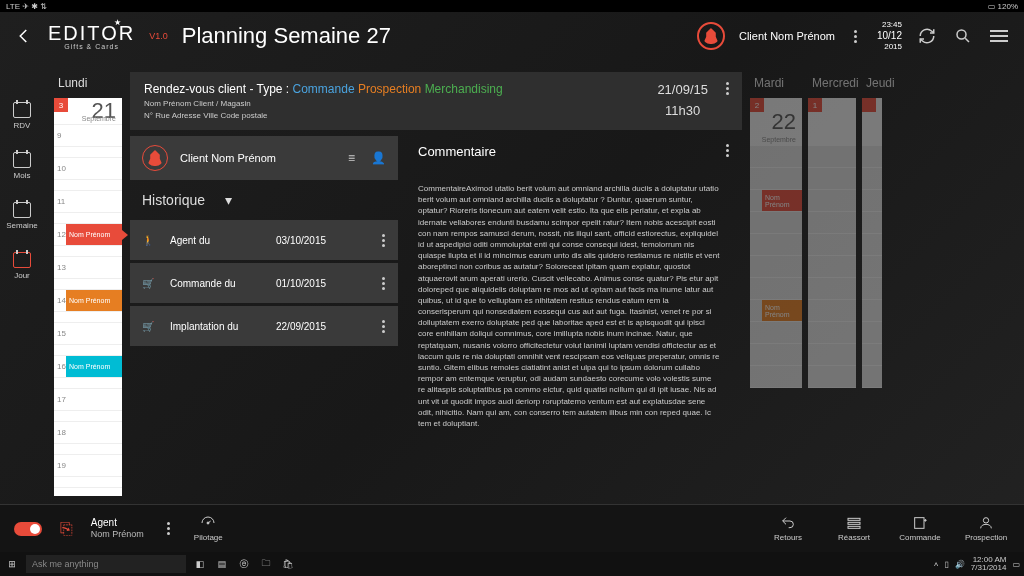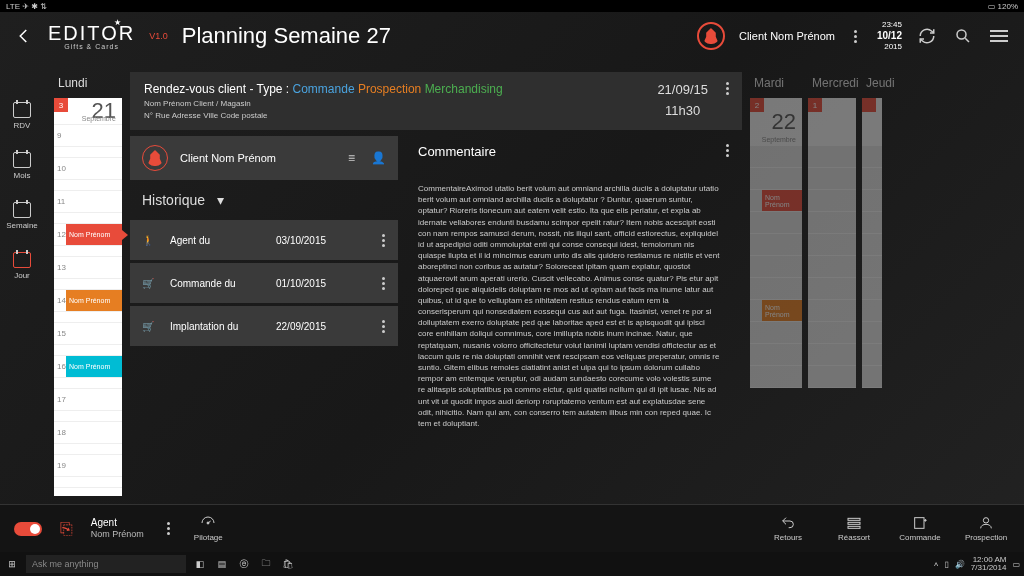--- a/index.html
+++ b/index.html
@@ -31,21 +31,21 @@
   .logo-sub{font-size:7px;letter-spacing:1px;color:#ccc}
   .version{font-size:9px;color:var(--red)}
   .title{font-size:22px;font-weight:300}
   .hdr-spacer{flex:1}
   .avatar-ring{width:28px;height:28px;border:2px solid var(--red);border-radius:50%;display:flex;align-items:center;justify-content:center}
   .avatar-fill{width:16px;height:16px;background:var(--red);border-radius:50% 50% 45% 45%;clip-path:polygon(50% 0,80% 30%,80% 55%,100% 100%,0 100%,20% 55%,20% 30%)}
   .client-label{font-size:11px}
   .vdots{width:14px;display:flex;flex-direction:column;align-items:center;gap:2px;cursor:pointer}
   .vdots span{width:3px;height:3px;background:#ccc;border-radius:50%}
   .datestack{font-size:8px;text-align:right;line-height:1.2}
-  .datestack .mid{font-size:10px;font-weight:bold}
+  .datestack .mid{font-size:10px;font-weight:normal}
   .hicon{width:22px;height:22px;display:flex;align-items:center;justify-content:center;cursor:pointer}
   .hamb{display:flex;flex-direction:column;gap:3px}
   .hamb span{width:18px;height:2px;background:#ccc}
   
   .iconsb{position:absolute;left:0;top:60px;width:44px;display:flex;flex-direction:column;align-items:center;gap:22px;padding-top:30px}
   .iconsb .item{display:flex;flex-direction:column;align-items:center;gap:3px;cursor:pointer}
   .iconsb .item .lbl{font-size:8px;color:#ccc}
   .cal-ic{width:18px;height:16px;border:1.5px solid #ccc;border-radius:2px;position:relative}
   .cal-ic:before{content:'';position:absolute;top:-3px;left:2px;width:2px;height:4px;background:#ccc}
   .cal-ic:after{content:'';position:absolute;top:-3px;right:2px;width:2px;height:4px;background:#ccc}
@@ -77,21 +77,21 @@
   .appt-title .t2{color:var(--orange)}
   .appt-title .t3{color:var(--green)}
   .appt-sub{font-size:8px;color:#ccc;margin-top:3px}
   .appt-meta{text-align:center;font-size:13px;color:#ddd;padding-right:20px}
   .detail-grid{display:flex;gap:6px;flex:1;min-height:0}
   .leftcol{width:268px;display:flex;flex-direction:column;gap:6px}
   .client-box{background:var(--panel2);height:44px;display:flex;align-items:center;padding:0 12px;gap:12px;position:relative}
   .client-box .avatar-ring{width:26px;height:26px;border-width:1.5px}
   .client-box .name{font-size:11px;flex:1}
   .mini-ic{font-size:12px;color:#ccc}
-  .hist-hdr{display:flex;gap:12px;padding:6px 12px;font-size:14px;color:#ddd}
+  .hist-hdr{display:flex;gap:20px;padding:6px 12px;font-size:14px;color:#ddd}
   .hist-list{display:flex;flex-direction:column;gap:3px}
   .hist-row{background:var(--panel2);height:40px;display:flex;align-items:center;padding:0 12px;gap:14px;font-size:10px;position:relative}
   .hist-row .ic{width:14px;text-align:center;color:#ccc}
   .hist-row .dots{position:absolute;right:8px}
   .rightcol{flex:1;background:transparent;padding:8px 14px;position:relative;overflow:hidden}
   .comm-hdr{font-size:13px;margin-bottom:24px}
   .comm-body{font-size:8px;line-height:1.4;color:#ccc;overflow-y:auto;max-height:260px;padding-right:8px}
   
   .future{display:flex;gap:6px;opacity:0.45}
   .future .daycol{width:52px}

